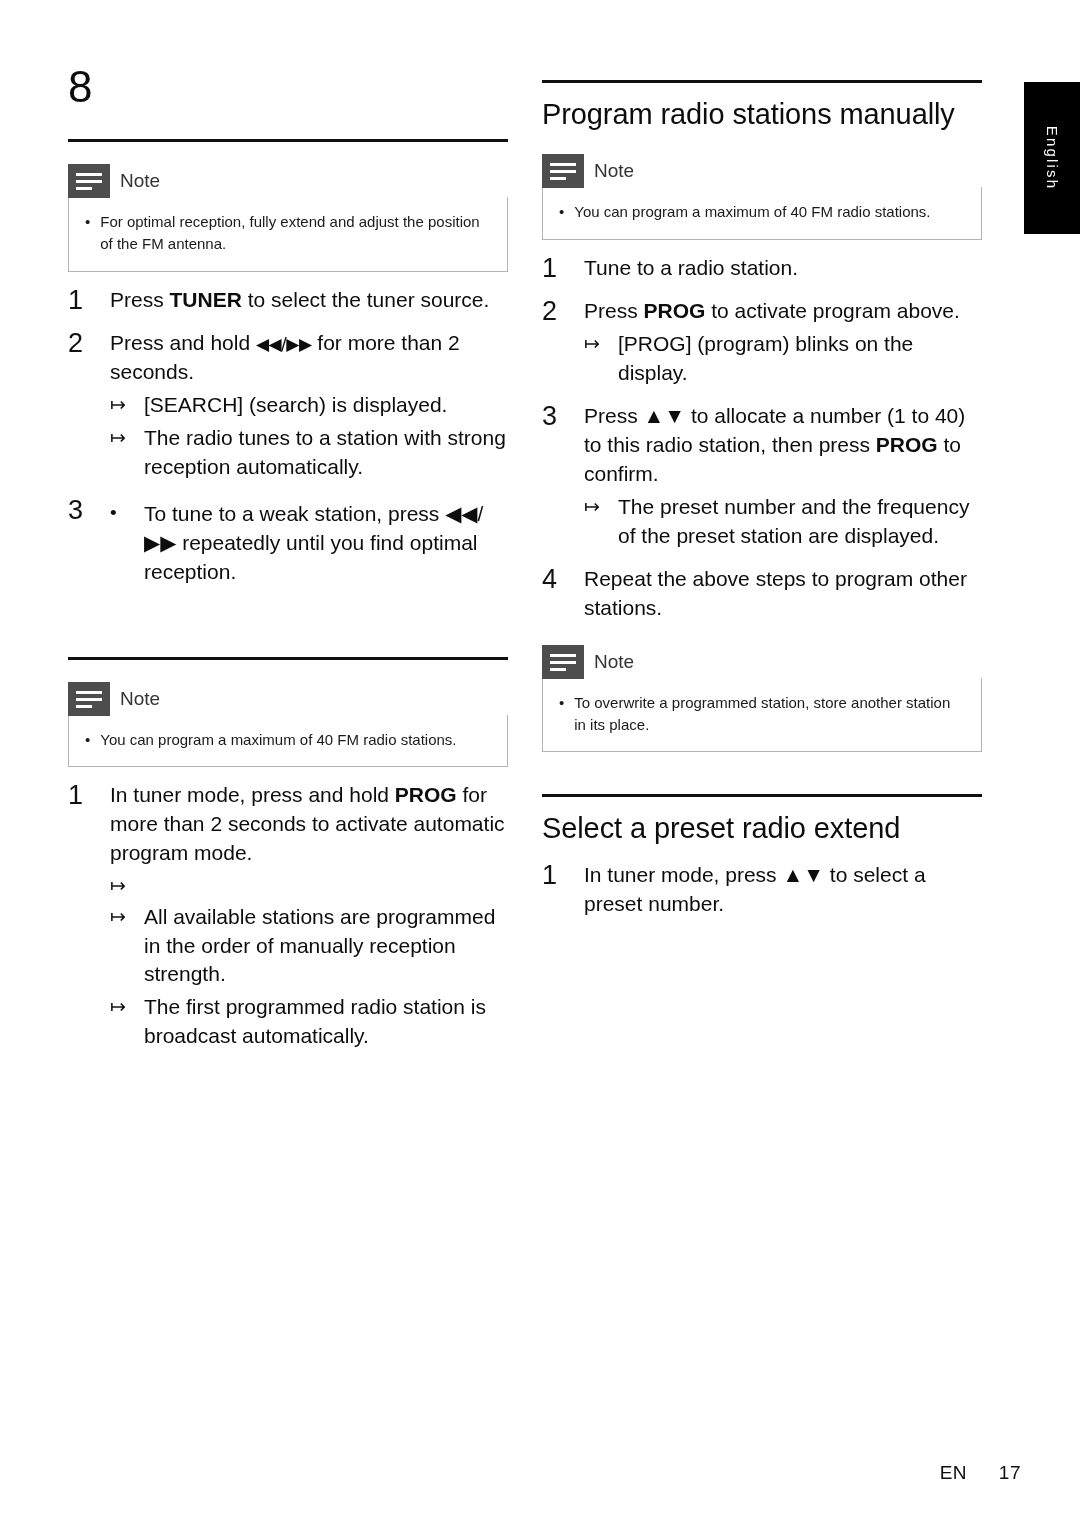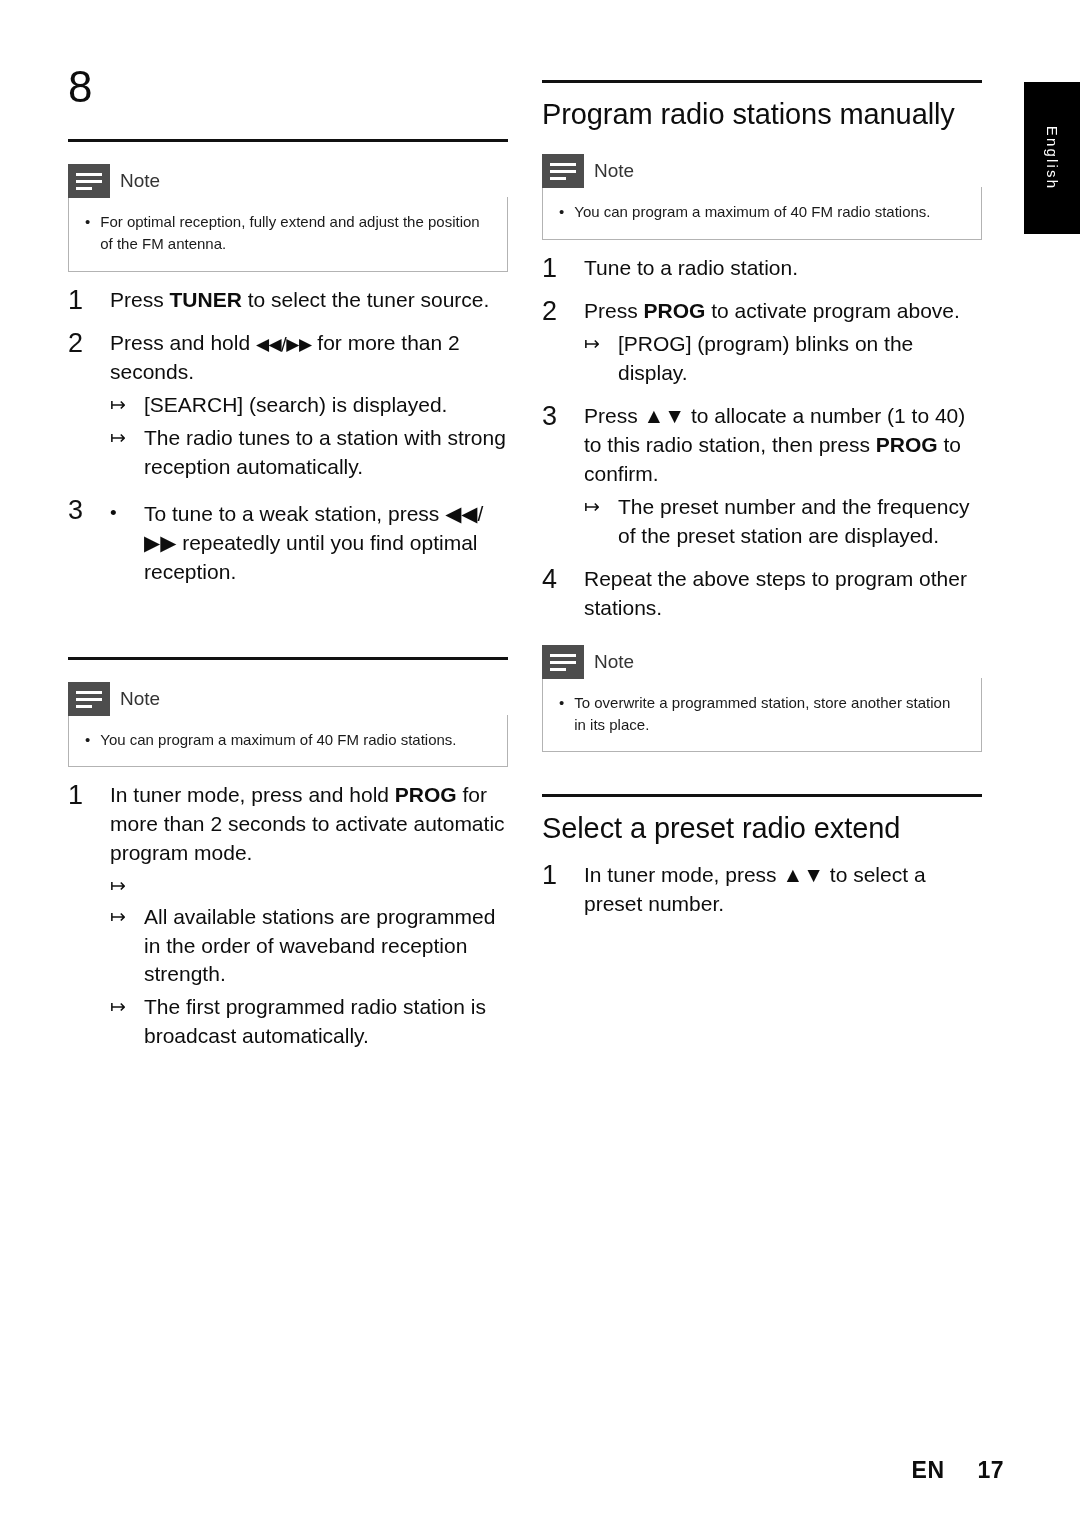--- a/index.html
+++ b/index.html
@@ -164,25 +164,24 @@
   }
   .navglyph {
     font-family: "DejaVu Sans", sans-serif;
     font-size: 17px;
     letter-spacing: -0.5px;
   }
 
   
   .footer {
     position: absolute;
-    right: 76px;
+    right: 59px;
     bottom: 44px;
-    font-size: 23px;
+    font-size: 19px;
     letter-spacing: 0.5px;
-    font-weight: bold;
   }
   .footer .pg { margin-left: 26px; }
 
   .spacer-lg { height: 42px; }
 </style>
 </head>
 <body>
 
 <div class="page">
 
@@ -270,21 +269,21 @@
     <ol class="steps">
       <li>
         <span class="n">1</span>
         <span class="body">
           <span>In tuner mode, press and hold </span><b>PROG</b><span> for more than 2 seconds to activate automatic program mode.</span>
           <span class="sub">
             <span class="arrow arrow-glyph">↦</span>
           </span>
           <span class="sub">
             <span class="arrow arrow-glyph">↦</span>
-            <span>All available stations are programmed in the order of waveband reception strength.</span>
+            <span>All available stations are programmed in the order of manually reception strength.</span>
           </span>
           <span class="sub">
             <span class="arrow arrow-glyph">↦</span>
             <span>The first programmed radio station is broadcast automatically.</span>
           </span>
         </span>
       </li>
     </ol>
   </div>
 

